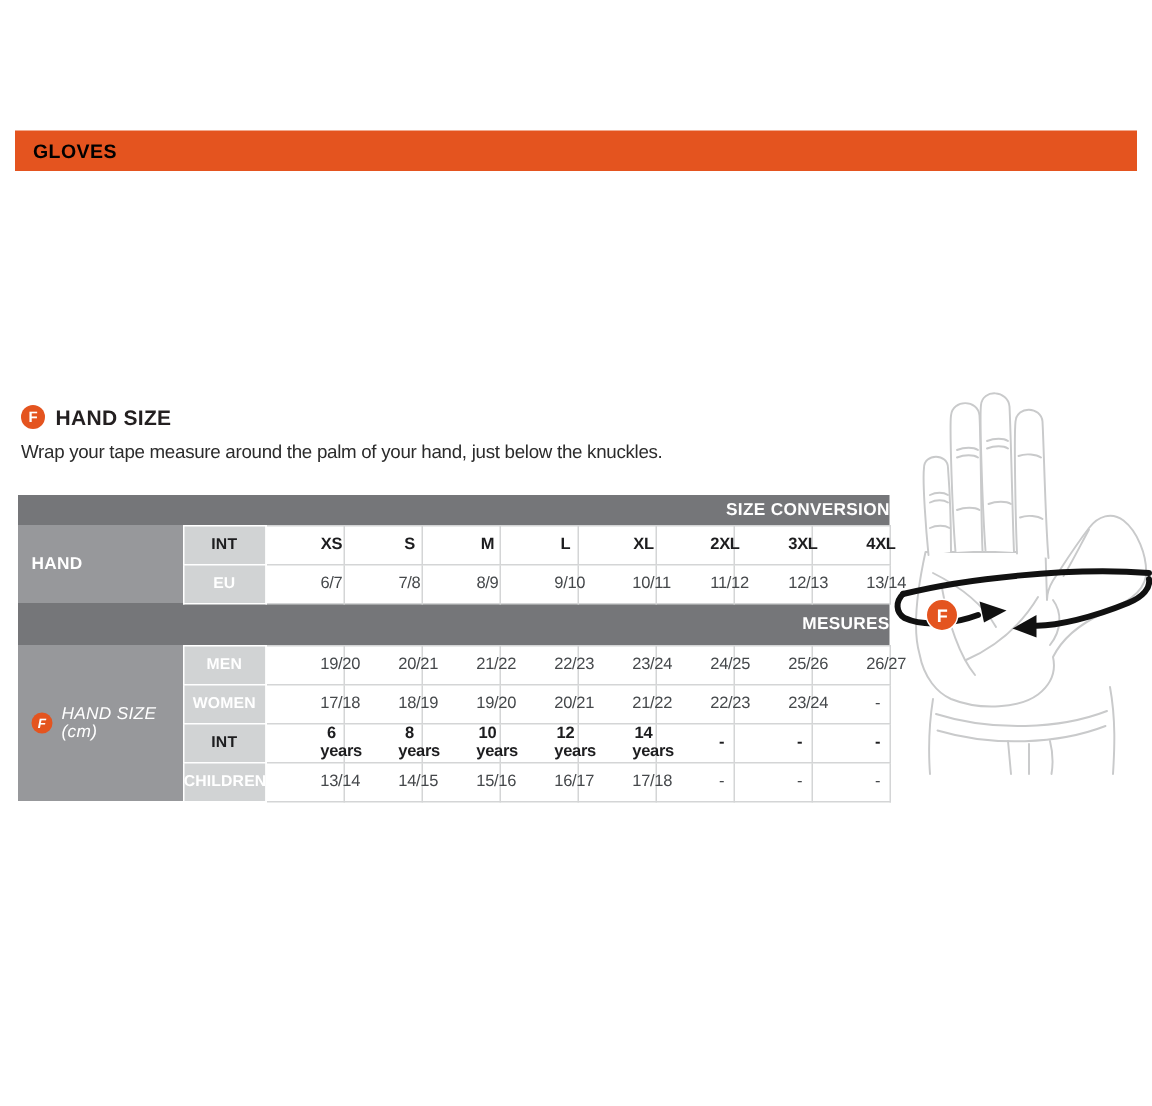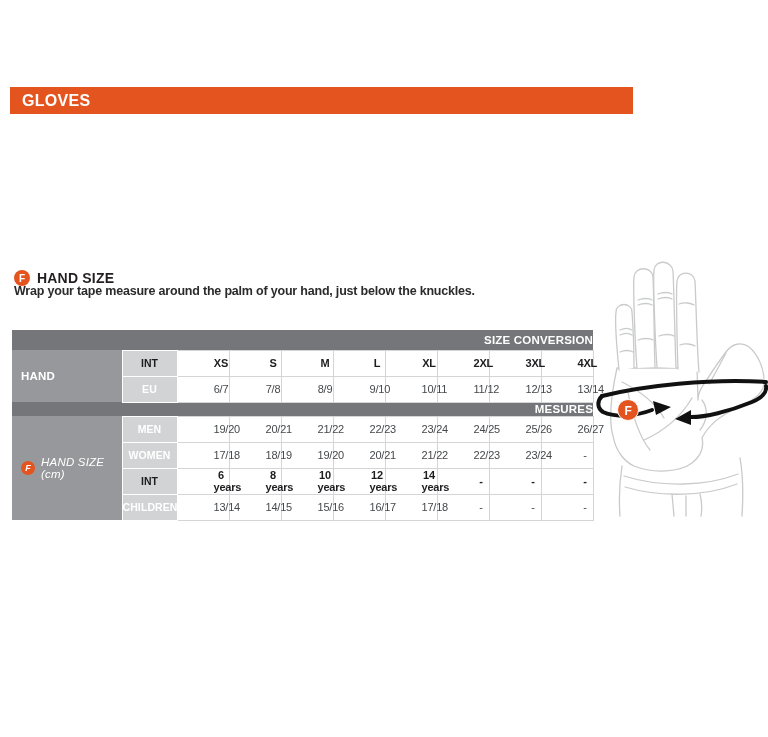--- a/index.html
+++ b/index.html
@@ -5,48 +5,48 @@
   * { margin:0; padding:0; box-sizing:border-box; }
   html,body { background:#fff; }
   body { font-family:"Liberation Sans", sans-serif; color:#231f20; }
   .page {
     position:relative; width:768px; height:737px; background:#fff;
     overflow:hidden; letter-spacing:-0.2px;
   }
 
   
   .banner {
-    position:absolute; left:10px; top:87px; width:623px; height:27px;
-    background:#e4541f; color:#ffffff; font-weight:bold; font-size:16px;
+    position:absolute; left:10px; top:87px; width:748px; height:27px;
+    background:#e4541f; color:#000000; font-weight:bold; font-size:13px;
     line-height:27px; padding-left:12px; letter-spacing:0.3px;
   }
 
   
   .section-head {
     position:absolute; left:14px; top:270px; display:flex; align-items:center; gap:7px;
   }
   .f-badge {
     width:16px; height:16px; border-radius:50%; background:#e4541f; color:#fff;
     font-weight:bold; font-size:10px; display:flex; align-items:center; justify-content:center;
     flex:0 0 auto;
   }
   .section-title { font-size:14px; font-weight:bold; letter-spacing:0.2px; }
-  .section-desc { position:absolute; left:14px; top:284px; font-size:12.5px; color:#2b2b2b;font-weight:bold; }
+  .section-desc { position:absolute; left:14px; top:294px; font-size:12.5px; color:#2b2b2b; }
 
   
   table.sizes {
     position:absolute; left:12px; top:330px; width:581px;
     border-collapse:collapse; table-layout:fixed; font-size:11px;
   }
   table.sizes .bar1 th, table.sizes .bar2 th {
     background:#757679; color:#fff; text-align:right; font-size:11.5px;
     font-weight:bold; padding-left:9px; letter-spacing:0.2px;
   }
   table.sizes .bar1 th { height:20px; }
-  table.sizes .bar2 th { height:14px; }
+  table.sizes .bar2 th { height:28px; }
   table.sizes tr.r td { height:26px;margin-left:36px; }
   .rowlabel {
     background:#97989b; color:#fff; text-align:left; padding-left:9px;
     font-weight:bold; font-size:11.5px; letter-spacing:0.2px;
   }
   .rowlabel.it { font-weight:normal; font-style:italic; }
   .rowlabel .lbl-inner { display:flex; align-items:center; gap:6px; }
   .rowlabel .f-badge { width:14px; height:14px; font-size:9px; }
   .sub {
     background:#d1d3d4; color:#fff; font-weight:bold; text-align:center;

